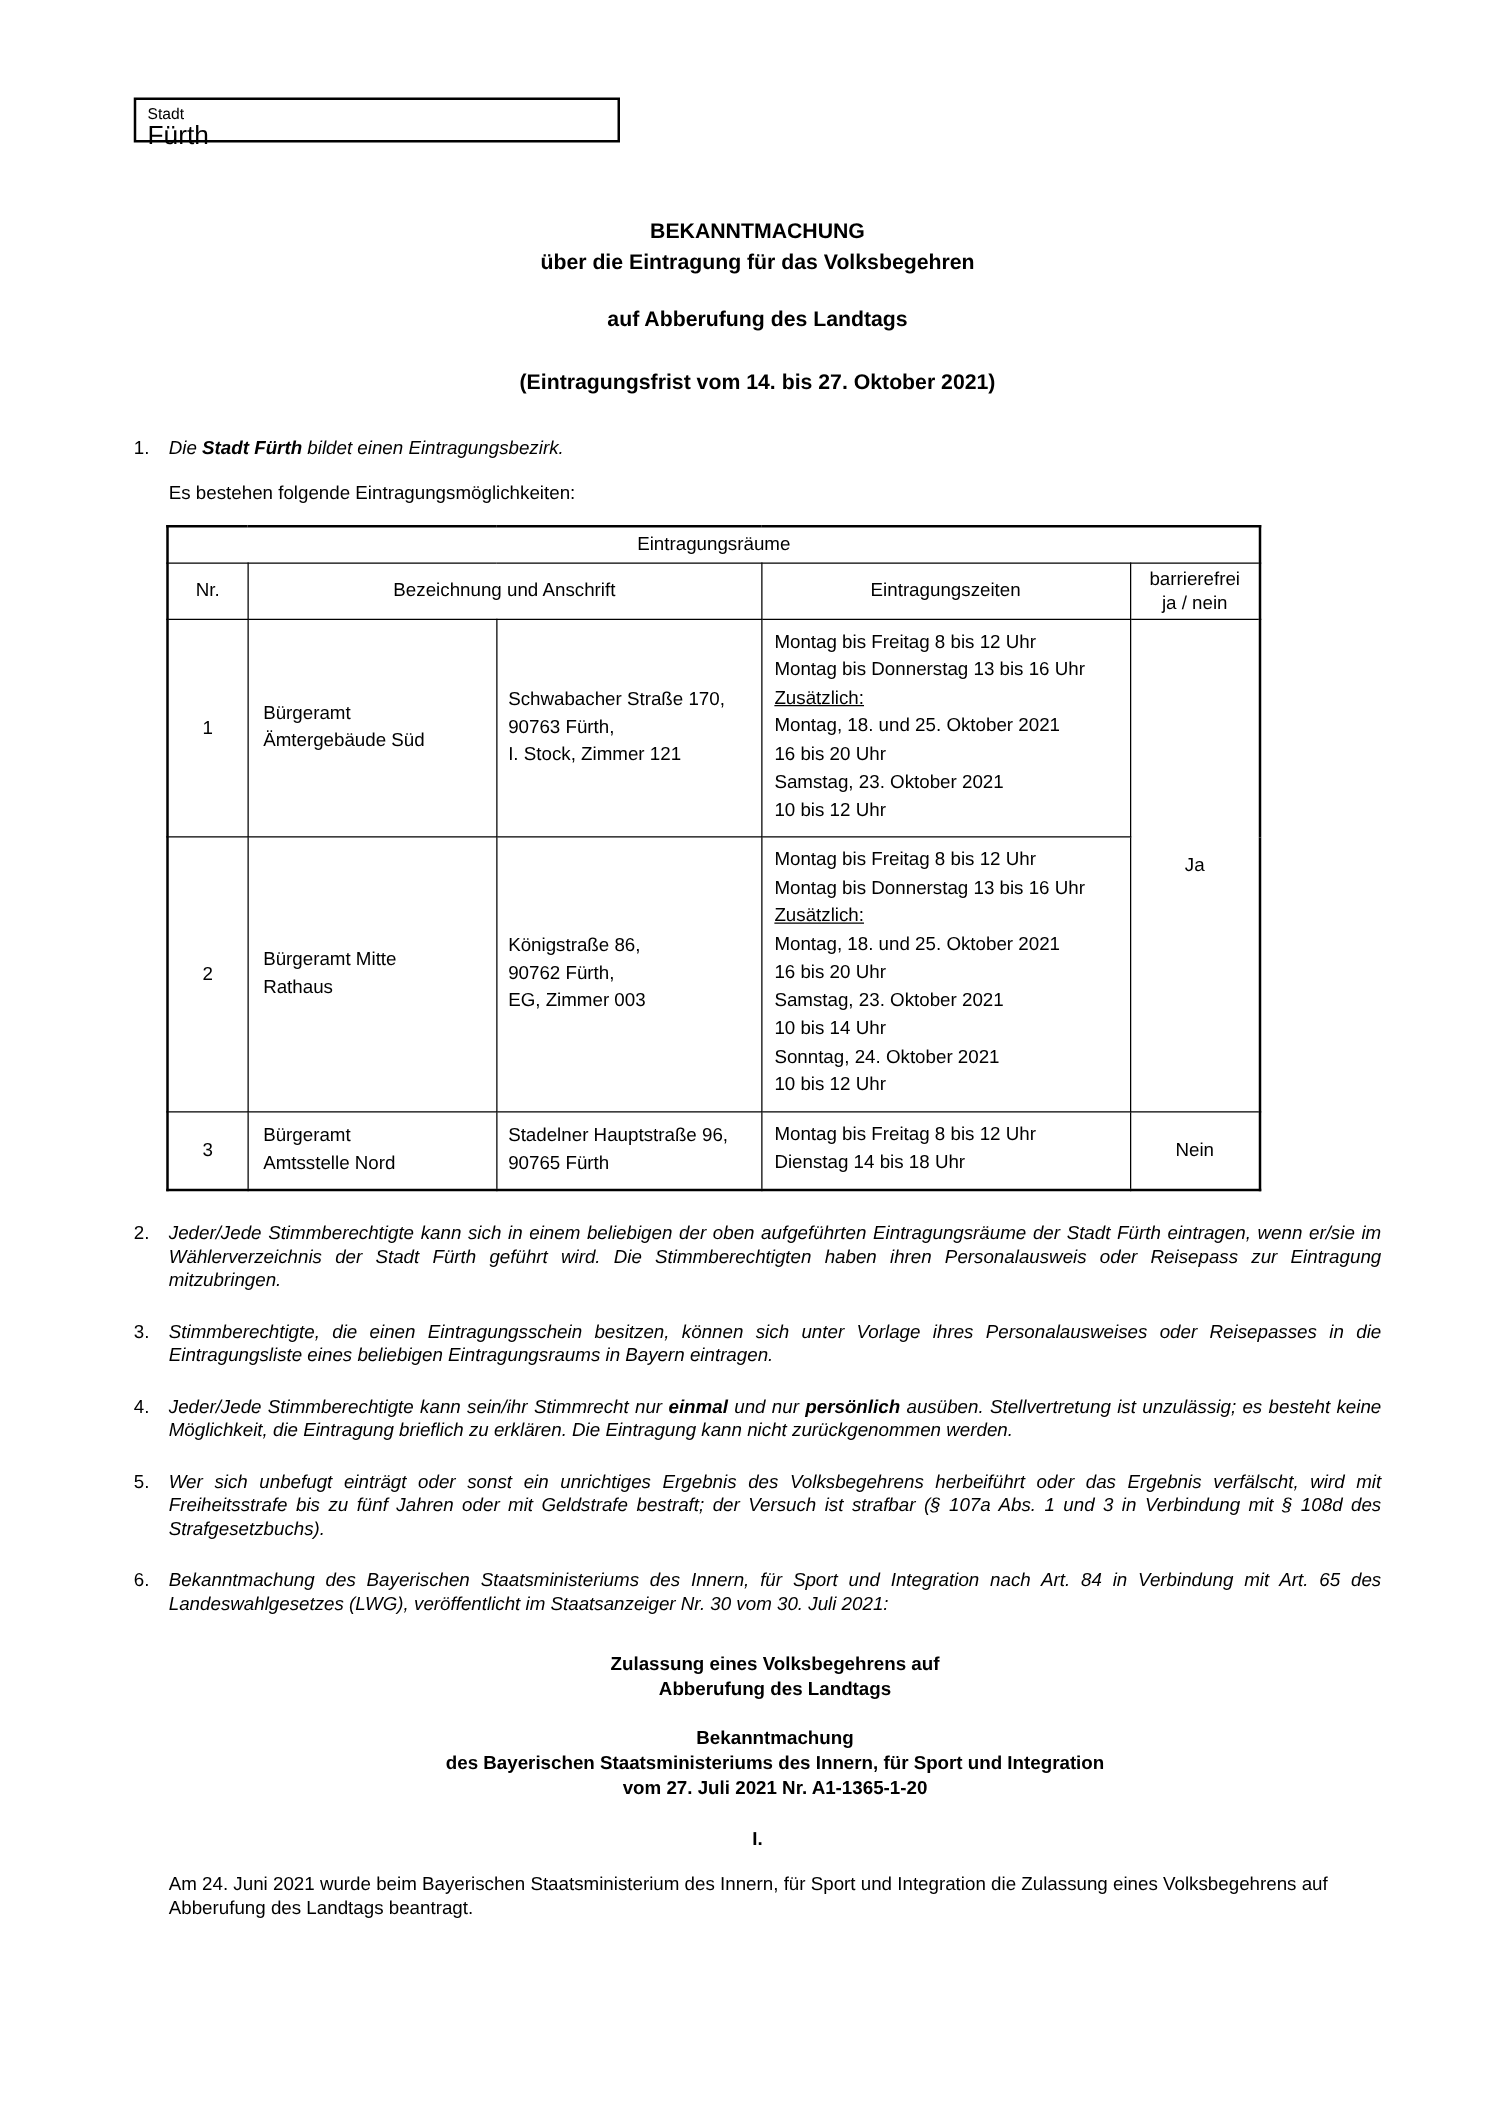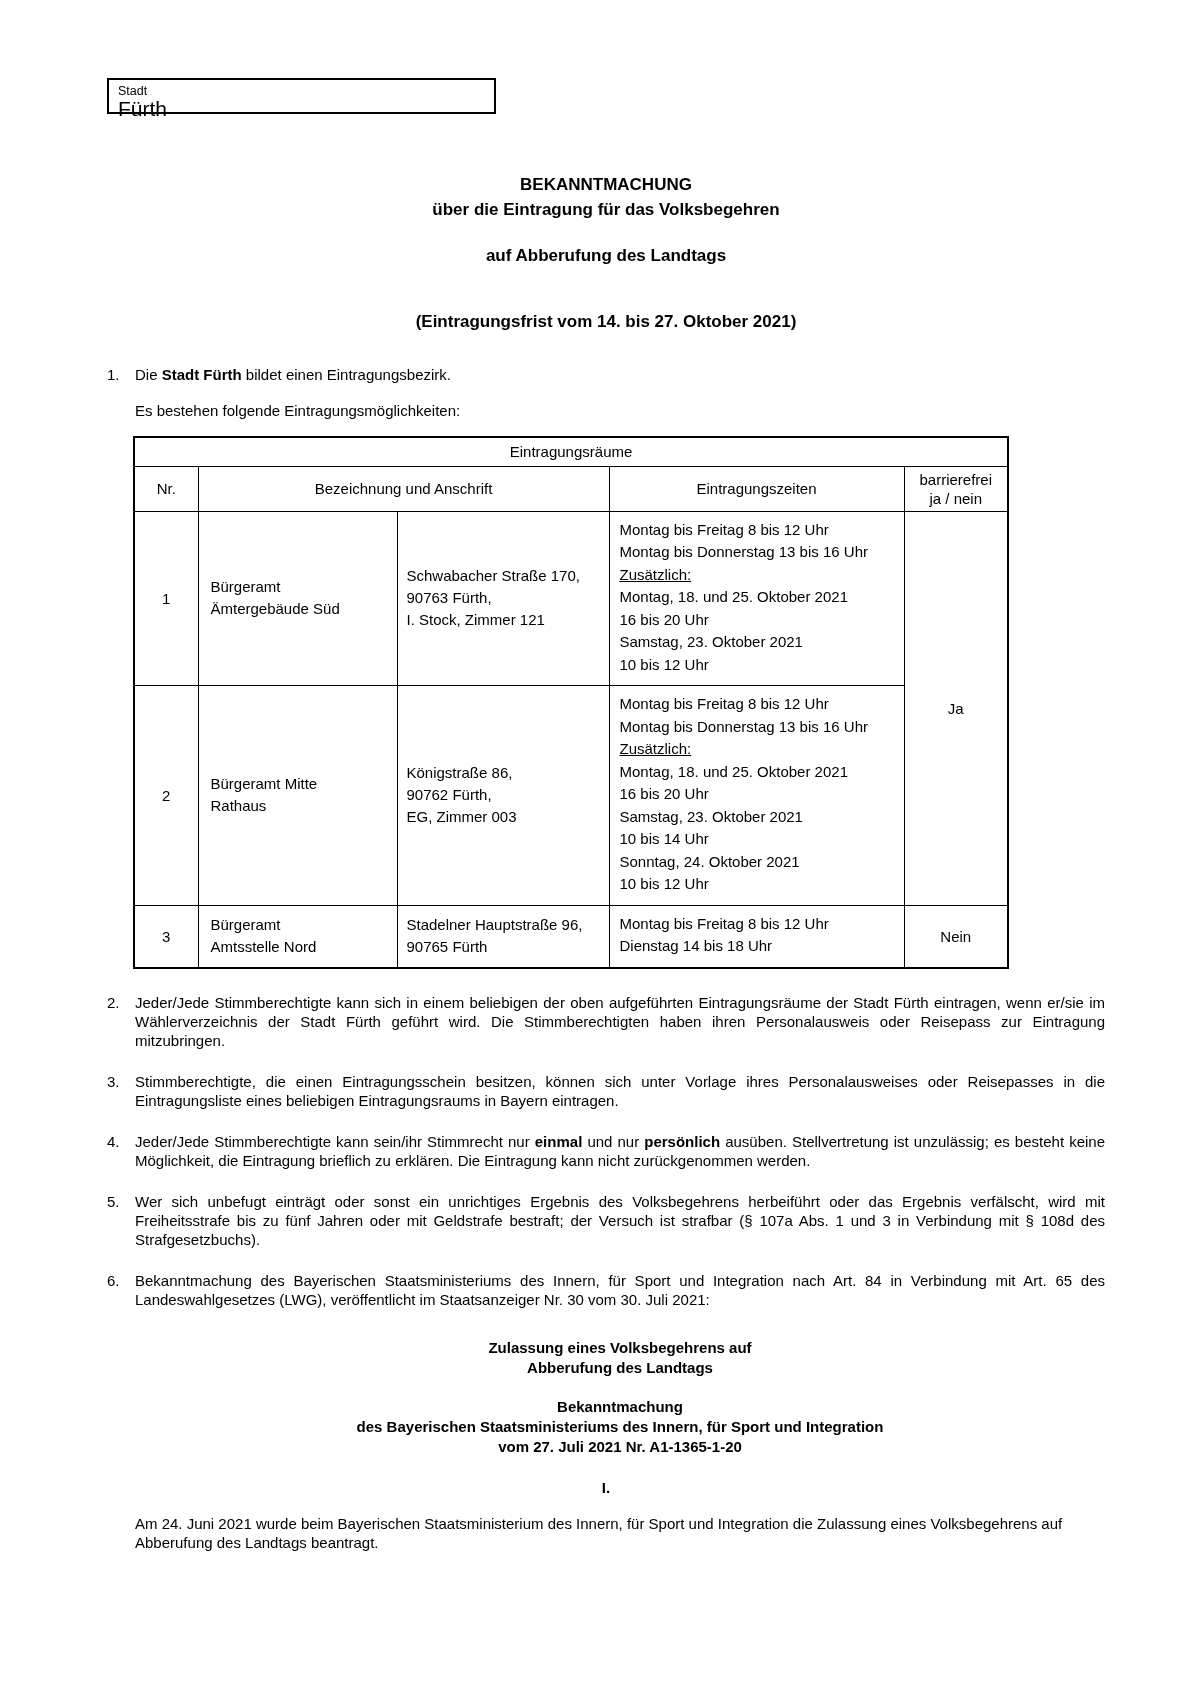--- a/index.html
+++ b/index.html
@@ -18,26 +18,26 @@
     width:389px; height:36px; border:2px solid #000;
     padding:3px 9px;
   }
   .stamp .city-label { font-size:12.5px; line-height:16px; }
   .stamp .city-name  { font-size:21px; font-weight:normal; line-height:19px; }
 
   
   .title-block { margin-top:58px; text-align:center; font-weight:bold; font-size:17px; }
   .title-block .t-line { line-height:25px; }
   .title-block .t3 { margin-top:21px; }
-  .title-block .t4 { margin-top:41px; }
+  .title-block .t4 { margin-top:25px; }
 
   
   .item { display:flex; line-height:19px; }
   .item .num { width:28px; flex:0 0 28px; }
-  .item .txt { flex:1; text-align:justify; }
+  .item .txt { flex:1; text-align:justify;font-style:italic; }
   .item1 { margin-top:31px; }
   .intro { margin-top:17px; margin-left:28px; line-height:19px; }
 
   
   table.rooms {
     border-collapse:collapse; table-layout:fixed;
     width:874px; margin-top:16px; margin-left:26px;
     border:2px solid #000;
   }
   table.rooms td { border:1px solid #000; font-size:15px; }

